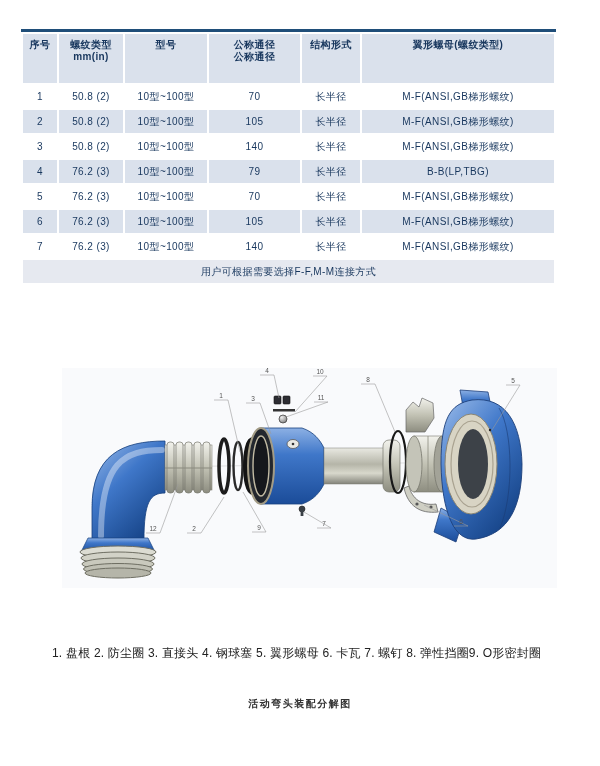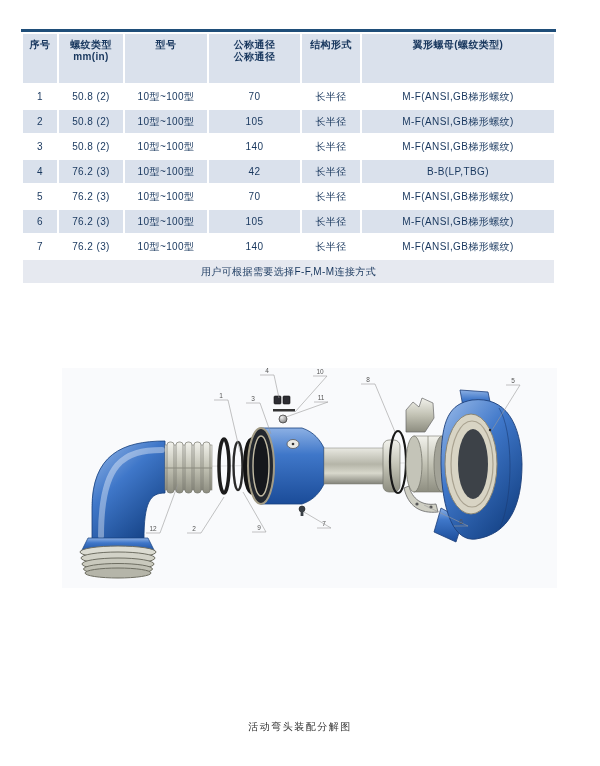--- a/index.html
+++ b/index.html
@@ -31,22 +31,22 @@
   
   .diagram{position:absolute;left:62px;top:360px;width:495px;height:230px;}
   .callout-num{font-size:6.5px;fill:#555;font-family:"Liberation Sans",sans-serif;}
 
   
   .parts-caption{
     position:absolute;left:52px;top:642px;width:508px;
     font-size:12px;color:#222;line-height:22px;letter-spacing:0.2px;
   }
   .figure-title{
-    position:absolute;left:0;top:720px;width:600px;text-align:center;
-    font-size:10px;color:#333;letter-spacing:1.5px;font-weight:normal;
+    position:absolute;left:0;top:697px;width:600px;text-align:center;
+    font-size:10px;color:#333;letter-spacing:1.5px;font-weight:bold;
   }
 </style>
 </head>
 <body>
 
 <div class="page">
 
   <div class="spec-table-wrap">
     <table class="spec">
       <colgroup>
@@ -107,21 +107,21 @@
             <td>50.8 (2)</td>
             <td>10型~100型</td>
             <td>140</td>
             <td>长半径</td>
             <td>M-F(ANSI,GB梯形螺纹)</td>
         </tr>
         <tr class="shade">
           <td>4</td>
             <td>76.2 (3)</td>
             <td>10型~100型</td>
-            <td>42</td>
+            <td>79</td>
             <td>长半径</td>
             <td>B-B(LP,TBG)</td>
         </tr>
         <tr>
           <td>5</td>
             <td>76.2 (3)</td>
             <td>10型~100型</td>
             <td>70</td>
             <td>长半径</td>
             <td>M-F(ANSI,GB梯形螺纹)</td>
@@ -280,17 +280,18 @@
       <text class="callout-num" x="262" y="166" text-anchor="middle">7</text>
       <text class="callout-num" x="306" y="22" text-anchor="middle">8</text>
       <text class="callout-num" x="197" y="170" text-anchor="middle">9</text>
       <text class="callout-num" x="258" y="14" text-anchor="middle">10</text>
       <text class="callout-num" x="259" y="40" text-anchor="middle">11</text>
       <text class="callout-num" x="91" y="171" text-anchor="middle">12</text>
     </g>
   </svg>
 
   <div class="parts-caption">
+    <div>1. 盘根  2. 防尘圈  3. 直接头  4. 钢球塞  5. 翼形螺母  6. 卡瓦  7. 螺钉  8. 弹性挡圈9. O形密封圈</div>
   </div>
 
   <div class="figure-title">活动弯头装配分解图</div>
 
 </div>
 
 </body></html>

